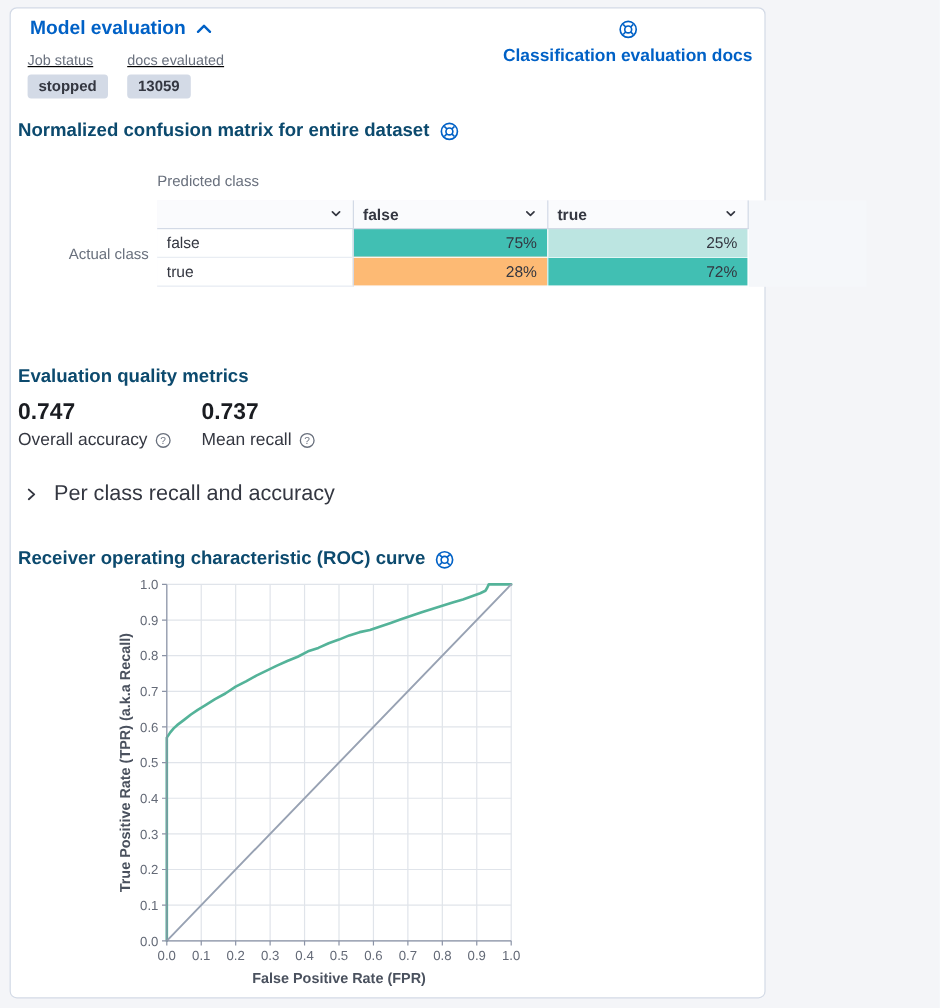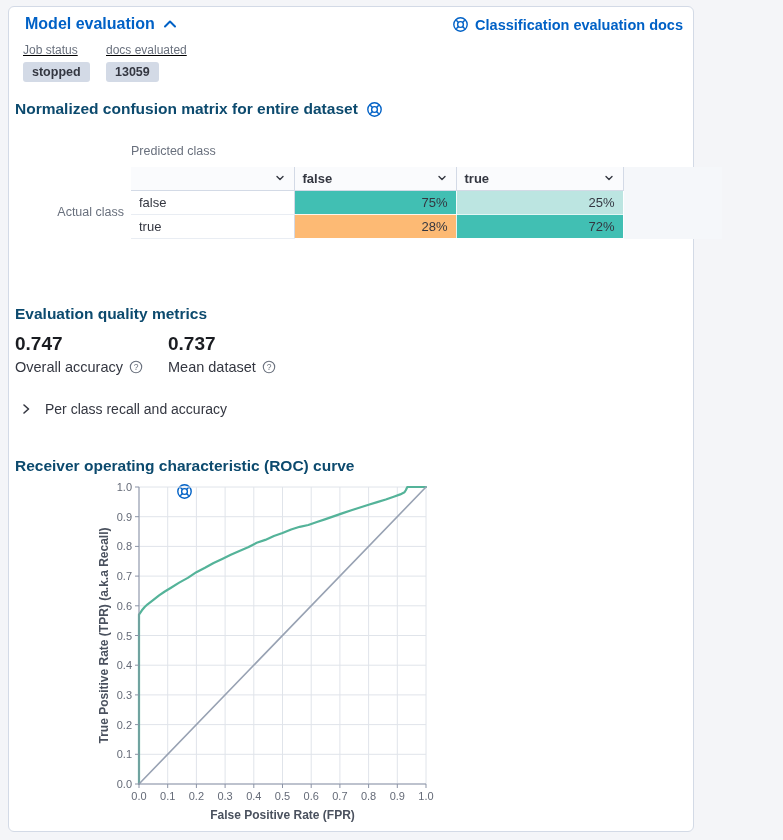--- a/index.html
+++ b/index.html
@@ -1,36 +1,36 @@
 <!DOCTYPE html>
 <html><head>
 <meta charset="utf-8">
 <style>
   * { margin:0; padding:0; box-sizing:border-box; }
   html,body { width:783px; height:840px; background:#f4f5f8; font-family:"Liberation Sans",sans-serif; position:relative; overflow:hidden; }
-  .panel { position:absolute; left:8px; top:6px; width:686px; height:826px; background:#ffffff; border:1px solid #d3dae6; border-radius:6px; }
+  .panel { position:absolute; left:8px; top:6px; width:630px; height:826px; background:#ffffff; border:1px solid #d3dae6; border-radius:6px; }
 
   
   .hdr-left { position:absolute; left:16px; top:8px; display:flex; align-items:center; gap:8px; cursor:pointer; }
   .hdr-left .lbl { color:#0061c6; font-size:16px; font-weight:700; }
-  .hdr-right { position:absolute; right:10px; top:9px; display:flex; align-items:center; gap:6px; cursor:pointer; }
+  .hdr-right { position:absolute; right:10px; top:9px; display:flex; align-items:center; gap:6px; cursor:pointer;flex-direction:column; }
   .hdr-right .lbl { color:#0061c6; font-size:14.5px; font-weight:600; }
 
   
   .stat { position:absolute;text-decoration:underline; }
   .stat .k { font-size:12px; color:#69707d; margin-bottom:5px; }
   .badge { display:inline-block; background:#d3dae6; color:#343741; font-size:12.5px; font-weight:600; border-radius:3px; padding:2px 9px; line-height:16px; }
   #stat-job { left:14px; top:36px; }
   #stat-docs { left:97px; top:36px; }
 
   .sec-h { position:absolute; display:flex; align-items:center; gap:8px; }
   .sec-h .t { font-size:15.5px; font-weight:700; color:#0c4a6e; }
   #h-cm { left:6px; top:93px; }
   #h-metrics { left:6px; top:298px; }
-  #h-roc { left:6px; top:450px;flex-direction:column; }
+  #h-roc { left:6px; top:450px; }
 
   
   .axis-note { position:absolute; font-size:12.5px; color:#69707d; }
   #predicted { left:122px; top:137px; }
   #actual { left:30px; top:198px; width:85px; text-align:right; }
   .grid-wrap { position:absolute; left:122px; top:160px; width:591px; background:#f5f7fa; }
   .grid-toolbar { height:33px; background:#f7f8fc; border:1px solid #d3dae6; display:flex; align-items:center; padding:0 9px; }
   .btn-columns { display:flex; align-items:center; gap:7px; font-size:13px; color:#343741; background:none; border:none; cursor:pointer; font-family:inherit; }
   table.cm { border-collapse:collapse; table-layout:fixed; }
   table.cm th, table.cm td { font-size:13px; color:#343741; padding:0 8px; height:24px; }
@@ -40,21 +40,21 @@
   td.val { text-align:right; border-bottom:1px solid rgba(255,255,255,.85); border-right:1px solid rgba(255,255,255,.85); }
   .c0 { width:163px; } .c1 { width:162px; } .c2 { width:167px; }
 
   
   .metric { position:absolute; top:326px; }
   #metric-0 { left:6px; } #metric-1 { left:159px; }
   .metric .v { font-size:19px; font-weight:700; color:#1a1c21; }
   .metric .l { margin-top:4px; font-size:14.5px; color:#343741; display:flex; align-items:center; gap:6px; }
 
   .accordion2 { position:absolute; left:10px; top:394px; display:flex; align-items:center; gap:12px; cursor:pointer; }
-  .accordion2 .lbl { font-size:14px; color:#343741; }
+  .accordion2 .lbl { font-size:18px; color:#343741; }
 
   
   #chart { position:absolute; left:87px; top:472px; }
   .tick-lbl { font-size:11px; fill:#646a77; }
   .ax-title { font-size:12px; font-weight:700; fill:#4a515e; }
   .legend { position:absolute; left:449px; top:478px; }
   .legend .ltitle { font-size:12.5px; font-weight:700; color:#69707d; margin-bottom:8px; }
   .litem { display:flex; align-items:center; gap:7px; margin-bottom:6px; cursor:pointer; }
   .litem .dash { width:14px; height:3px; border-radius:2px; }
   .litem .txt { font-size:12px; color:#5a6270; }
@@ -159,21 +159,21 @@
         <span>Overall accuracy</span>
       <svg class="icon" width="14" height="14" viewBox="0 0 14 14">
           <circle cx="7" cy="7" r="5.7" fill="none" stroke="#69707d" stroke-width="1.1"></circle>
           <text x="7" y="10" text-anchor="middle" font-size="8.5" fill="#69707d" font-family="Liberation Sans,sans-serif">?</text>
         </svg>
     </div>
   </div>
   <div class="metric" id="metric-1">
     <div class="v">0.737</div>
     <div class="l">
-        <span>Mean dataset</span>
+        <span>Mean recall</span>
       <svg class="icon" width="14" height="14" viewBox="0 0 14 14">
           <circle cx="7" cy="7" r="5.7" fill="none" stroke="#69707d" stroke-width="1.1"></circle>
           <text x="7" y="10" text-anchor="middle" font-size="8.5" fill="#69707d" font-family="Liberation Sans,sans-serif">?</text>
         </svg>
     </div>
   </div>
 
   <div class="accordion2">
     <svg class="icon" width="14" height="14" viewBox="0 0 14 14">
         <polyline points="5,3 9.5,7 5,11" fill="none" stroke="#343741" stroke-width="1.6" stroke-linecap="round" stroke-linejoin="round"></polyline>

